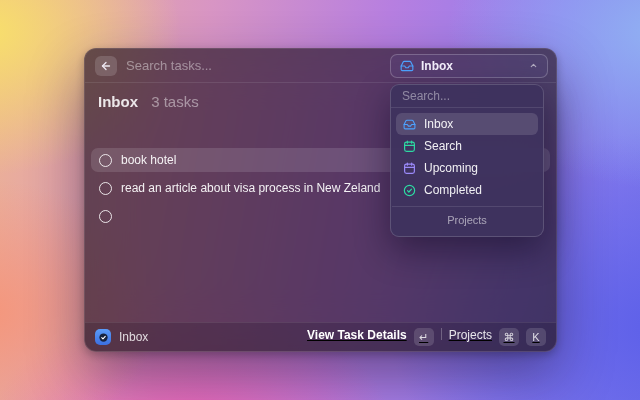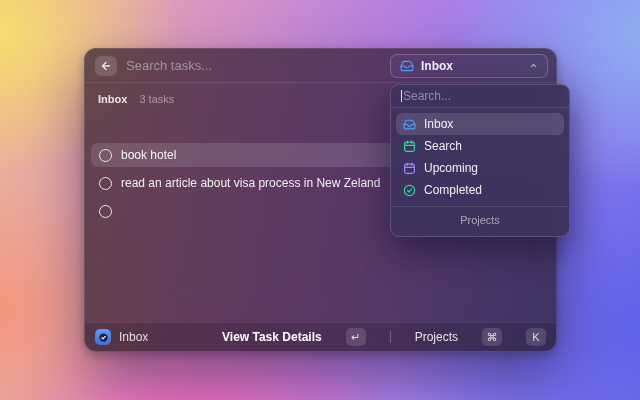--- a/index.html
+++ b/index.html
@@ -55,21 +55,21 @@
   .filter-btn .chev svg { width:9px; height:9px; }
 
   .icon { display:inline-flex; flex:none; align-items:center; justify-content:center; }
   .icon svg { display:block; }
   .ic-blue   { color:#4da3ff; }
   .ic-green  { color:#2ddna2; }
   .ic-green  { color:#2dd9a2; }
   .ic-purple { color:#9b8afa; }
 
   
-  .list-header { padding:10px 13px 4px; font-size:11px; }
+  .list-header { padding:10px 13px 4px; font-size:15px; }
   .list-header .sec { color:rgba(255,255,255,0.88); font-weight:700; }
   .list-header .cnt { color:rgba(255,255,255,0.45); margin-left:9px; font-weight:400; }
   .tasks { padding:2px 6px;margin-top:32px; }
   .task-row {
     height:24px; margin-bottom:4px; border-radius:7px;
     display:flex; align-items:center; gap:9px; padding:0 8px;
     font-size:12px; color:rgba(255,255,255,0.93); cursor:pointer;
   }
   .task-row.selected { background:rgba(255,255,255,0.12); }
   .circle {
@@ -85,33 +85,33 @@
     background:rgba(15,8,20,0.18);
     border-radius:0 0 12px 12px;
   }
   .app-logo {
     width:16px; height:16px; flex:none; border-radius:5px;
     background:linear-gradient(180deg,#5a9cf8,#3c6fe0);
     display:flex; align-items:center; justify-content:center;
   }
   .app-logo svg { width:11px; height:11px; }
   .sb-label { font-size:12px; color:rgba(255,255,255,0.82); }
-  .sb-right { margin-left:auto; display:flex; align-items:center; gap:24px; }
+  .sb-right { margin-left:auto; display:flex; align-items:flex-start; gap:7px;text-decoration:underline; }
   .sb-action { font-size:12px; font-weight:700; color:#fff; cursor:pointer; }
   .sb-action2 { font-size:12px; font-weight:400; color:rgba(255,255,255,0.88); cursor:pointer; }
   .key {
     min-width:20px; height:18px; padding:0 4px; border-radius:5px;
     background:rgba(255,255,255,0.14); color:rgba(255,255,255,0.8);
     font-size:11px; display:flex; align-items:center; justify-content:center;
   }
   .sb-div { width:1px; height:12px; background:rgba(255,255,255,0.25); }
 
   
   .dropdown {
-    position:absolute; left:390px; top:84px; width:180px; height:153px;
+    position:absolute; left:390px; top:84px; width:154px; height:153px;
     border-radius:9px; overflow:hidden; z-index:5;
     background:rgba(62,50,94,0.94);
     backdrop-filter: blur(18px);
     -webkit-backdrop-filter: blur(18px);
     border:1px solid rgba(255,255,255,0.16);
     box-shadow:0 14px 34px rgba(10,5,30,0.45);
   }
   .dd-search {
     height:23px; display:flex; align-items:center; padding:0 10px;
     border-bottom:1px solid rgba(255,255,255,0.10);

